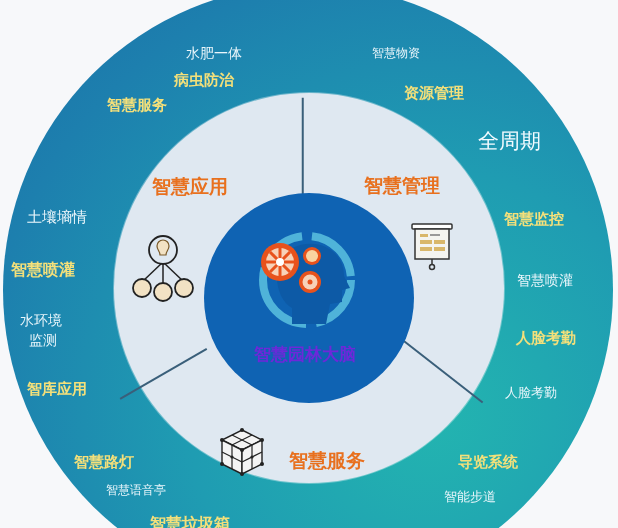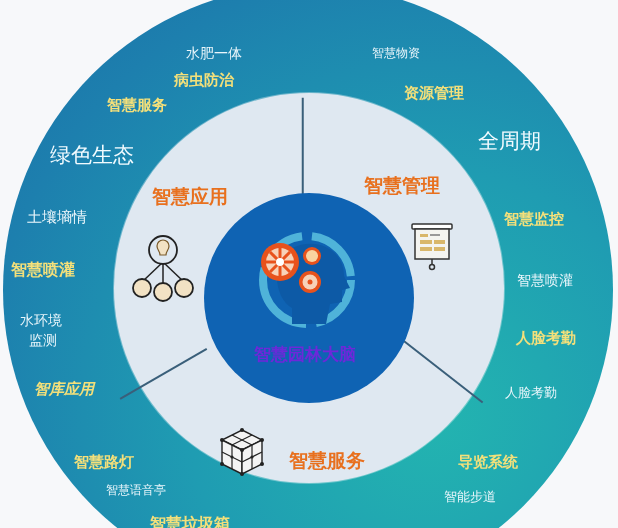--- a/index.html
+++ b/index.html
@@ -59,21 +59,21 @@
       <circle cx="28" cy="34" r="4" fill="#fff"></circle>
     </g>
     <circle cx="60" cy="28" r="9" fill="#e8521c"></circle>
       <circle cx="60" cy="28" r="6" fill="#f9d3a0"></circle>
     <circle cx="58" cy="54" r="11" fill="#e8521c"></circle>
       <circle cx="58" cy="54" r="7.5" fill="#f7d2b8"></circle>
     <circle cx="58" cy="54" r="2.5" fill="#e8521c"></circle>
   </svg>
   <div class="txt core-label" style="left:254px;top:346px;">智慧园林大脑</div>
 
-  <div class="txt sec" style="left:152px;top:187px;text-align:center;">智慧应用</div>
+  <div class="txt sec" style="left:152px;top:177px;text-align:center;">智慧应用</div>
   <div class="txt sec" style="left:364px;top:176px;">智慧管理</div>
   <div class="txt sec" style="left:289px;top:451px;">智慧服务</div>
 
   <svg style="left:128px;top:234px;" width="70" height="70" viewBox="0 0 70 70">
     <line x1="35" y1="28" x2="14" y2="48" stroke="#222" stroke-width="1.5"></line>
     <line x1="35" y1="28" x2="35" y2="50" stroke="#222" stroke-width="1.5"></line>
     <line x1="35" y1="28" x2="56" y2="48" stroke="#222" stroke-width="1.5"></line>
     <circle cx="35" cy="16" r="14" fill="#dfe8f1" stroke="#222" stroke-width="1.8"></circle>
     <path d="M29 12 a6 6 0 1 1 12 0 c0 4 -3 5 -3 9 h-6 c0 -4 -3 -5 -3 -9z" fill="#f2e2c4" stroke="#7a5a2a" stroke-width="1.2"></path>
     <circle cx="14" cy="54" r="9" fill="#f2e2c4" stroke="#222" stroke-width="1.8"></circle>
@@ -117,26 +117,25 @@
         <circle cx="46" cy="38" r="2"></circle>
       <circle cx="26" cy="48" r="2"></circle>
         <circle cx="16" cy="31" r="1.6"></circle>
         <circle cx="36" cy="31" r="1.6"></circle>
     </g>
   </svg>
 
   <div class="txt w" style="left:186px;top:46px;">水肥一体</div>
   <div class="txt y" style="left:174px;top:73px;">病虫防治</div>
   <div class="txt y" style="left:107px;top:98px;">智慧服务</div>
-  <div class="txt big" style="left:50px;top:145px;">绿色生态</div>
   <div class="txt w" style="left:27px;top:210px;font-size:15px;">土壤墒情</div>
   <div class="txt y" style="left:11px;top:262px;font-size:16px;">智慧喷灌</div>
   <div class="txt w" style="left:20px;top:313px;text-align:center;">水环境</div>
   <div class="txt w" style="left:29px;top:333px;">监测</div>
-  <div class="txt y" style="left:34px;top:382px;font-style:italic;">智库应用</div>
+  <div class="txt y" style="left:27px;top:382px;">智库应用</div>
   <div class="txt y" style="left:74px;top:455px;">智慧路灯</div>
   <div class="txt w" style="left:106px;top:484px;font-size:12px;">智慧语音亭</div>
   <div class="txt y" style="left:150px;top:516px;font-size:16px;">智慧垃圾箱</div>
 
   <div class="txt w" style="left:372px;top:47px;font-size:12px;">智慧物资</div>
   <div class="txt y" style="left:404px;top:86px;">资源管理</div>
   <div class="txt big" style="left:478px;top:131px;">全周期</div>
   <div class="txt y" style="left:504px;top:212px;">智慧监控</div>
   <div class="txt w" style="left:517px;top:273px;">智慧喷灌</div>
   <div class="txt y" style="left:516px;top:331px;">人脸考勤</div>

